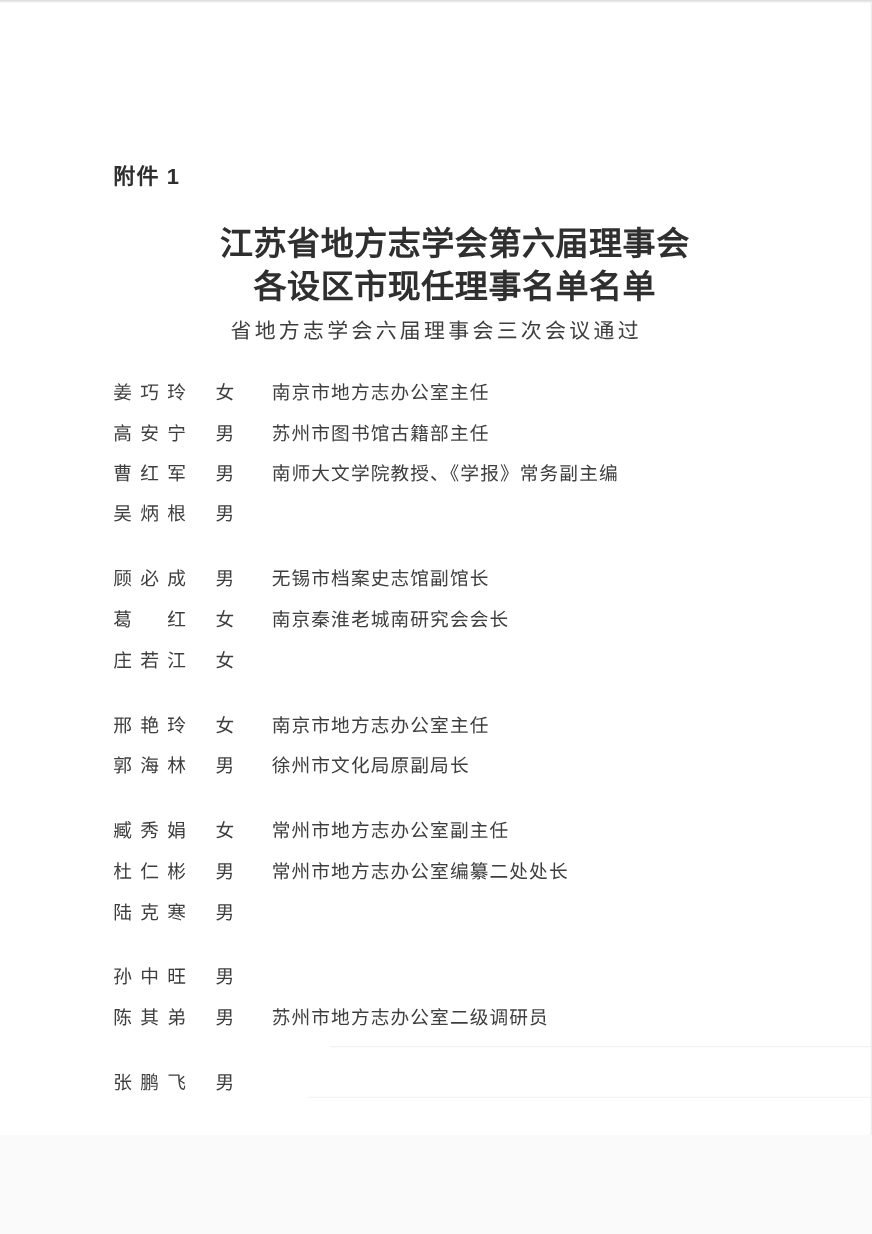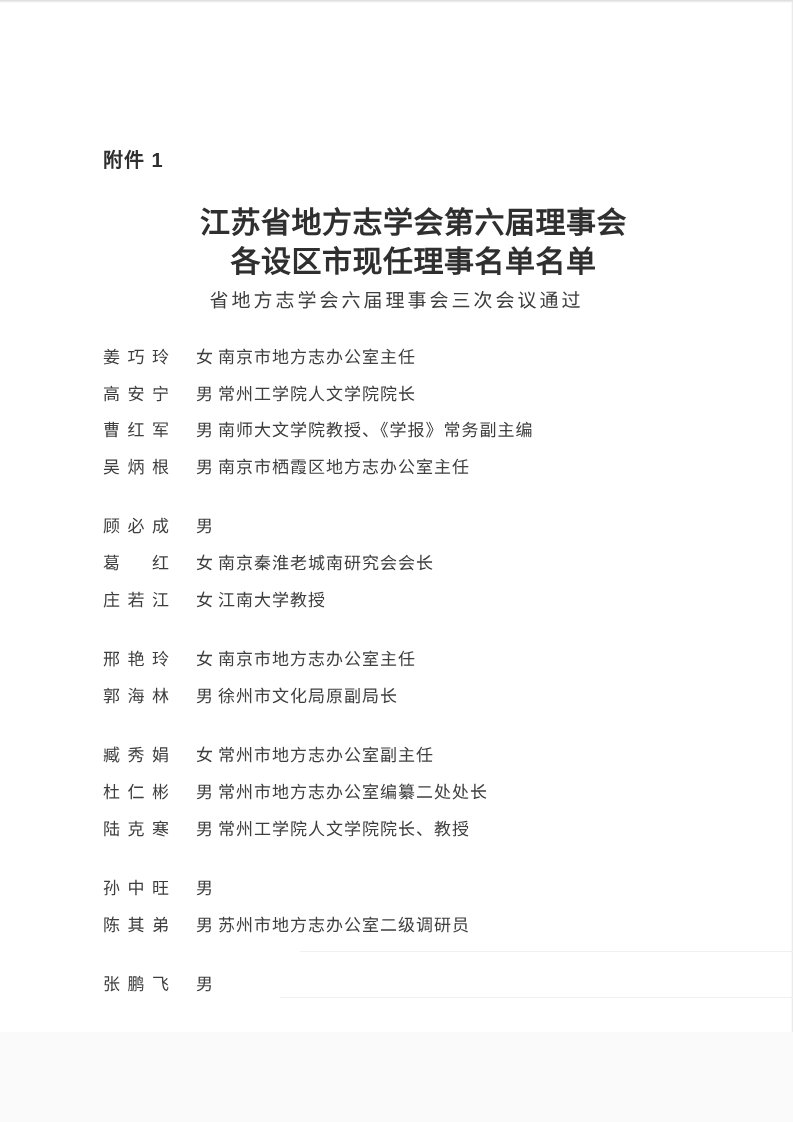--- a/index.html
+++ b/index.html
@@ -103,20 +103,21 @@
     text-align: justify;
     text-align-last: justify;
   }
   .member-gender {
     display: inline-block;
     margin-left: 27px;
     width: 22px;
   }
   .member-position {
     display: inline-block;
+    margin-left: 29px;
     letter-spacing: 1px;
     text-align: right;
   }
 </style>
 </head>
 <body>
 
 <div class="page">
 
   <div class="scan-top-edge"></div>
@@ -138,51 +139,50 @@
       <div class="group">
     <div class="row">
       <span class="member-name">姜巧玲</span>
       <span class="member-gender">女</span>
       <span class="member-position">南京市地方志办公室主任</span>
     </div>
 
     <div class="row">
       <span class="member-name">高安宁</span>
       <span class="member-gender">男</span>
-      <span class="member-position">常州工学院人文学院院长</span>
+      <span class="member-position">苏州市图书馆古籍部主任</span>
     </div>
 
     <div class="row">
       <span class="member-name">曹红军</span>
       <span class="member-gender">男</span>
       <span class="member-position">南师大文学院教授、《学报》常务副主编</span>
     </div>
 
     <div class="row">
       <span class="member-name">吴炳根</span>
       <span class="member-gender">男</span>
-      <span class="member-position">南京市栖霞区地方志办公室主任</span>
     </div>
   </div>
       <div class="group">
     <div class="row">
       <span class="member-name">顾必成</span>
       <span class="member-gender">男</span>
+      <span class="member-position">无锡市档案史志馆副馆长</span>
     </div>
 
     <div class="row">
       <span class="member-name">葛红</span>
       <span class="member-gender">女</span>
       <span class="member-position">南京秦淮老城南研究会会长</span>
     </div>
 
     <div class="row">
       <span class="member-name">庄若江</span>
       <span class="member-gender">女</span>
-      <span class="member-position">江南大学教授</span>
     </div>
   </div>
       <div class="group">
     <div class="row">
       <span class="member-name">邢艳玲</span>
       <span class="member-gender">女</span>
       <span class="member-position">南京市地方志办公室主任</span>
     </div>
 
     <div class="row">
@@ -200,21 +200,20 @@
 
     <div class="row">
       <span class="member-name">杜仁彬</span>
       <span class="member-gender">男</span>
       <span class="member-position">常州市地方志办公室编纂二处处长</span>
     </div>
 
     <div class="row">
       <span class="member-name">陆克寒</span>
       <span class="member-gender">男</span>
-      <span class="member-position">常州工学院人文学院院长、教授</span>
     </div>
   </div>
       <div class="group">
     <div class="row">
       <span class="member-name">孙中旺</span>
       <span class="member-gender">男</span>
     </div>
 
     <div class="row">
       <span class="member-name">陈其弟</span>

